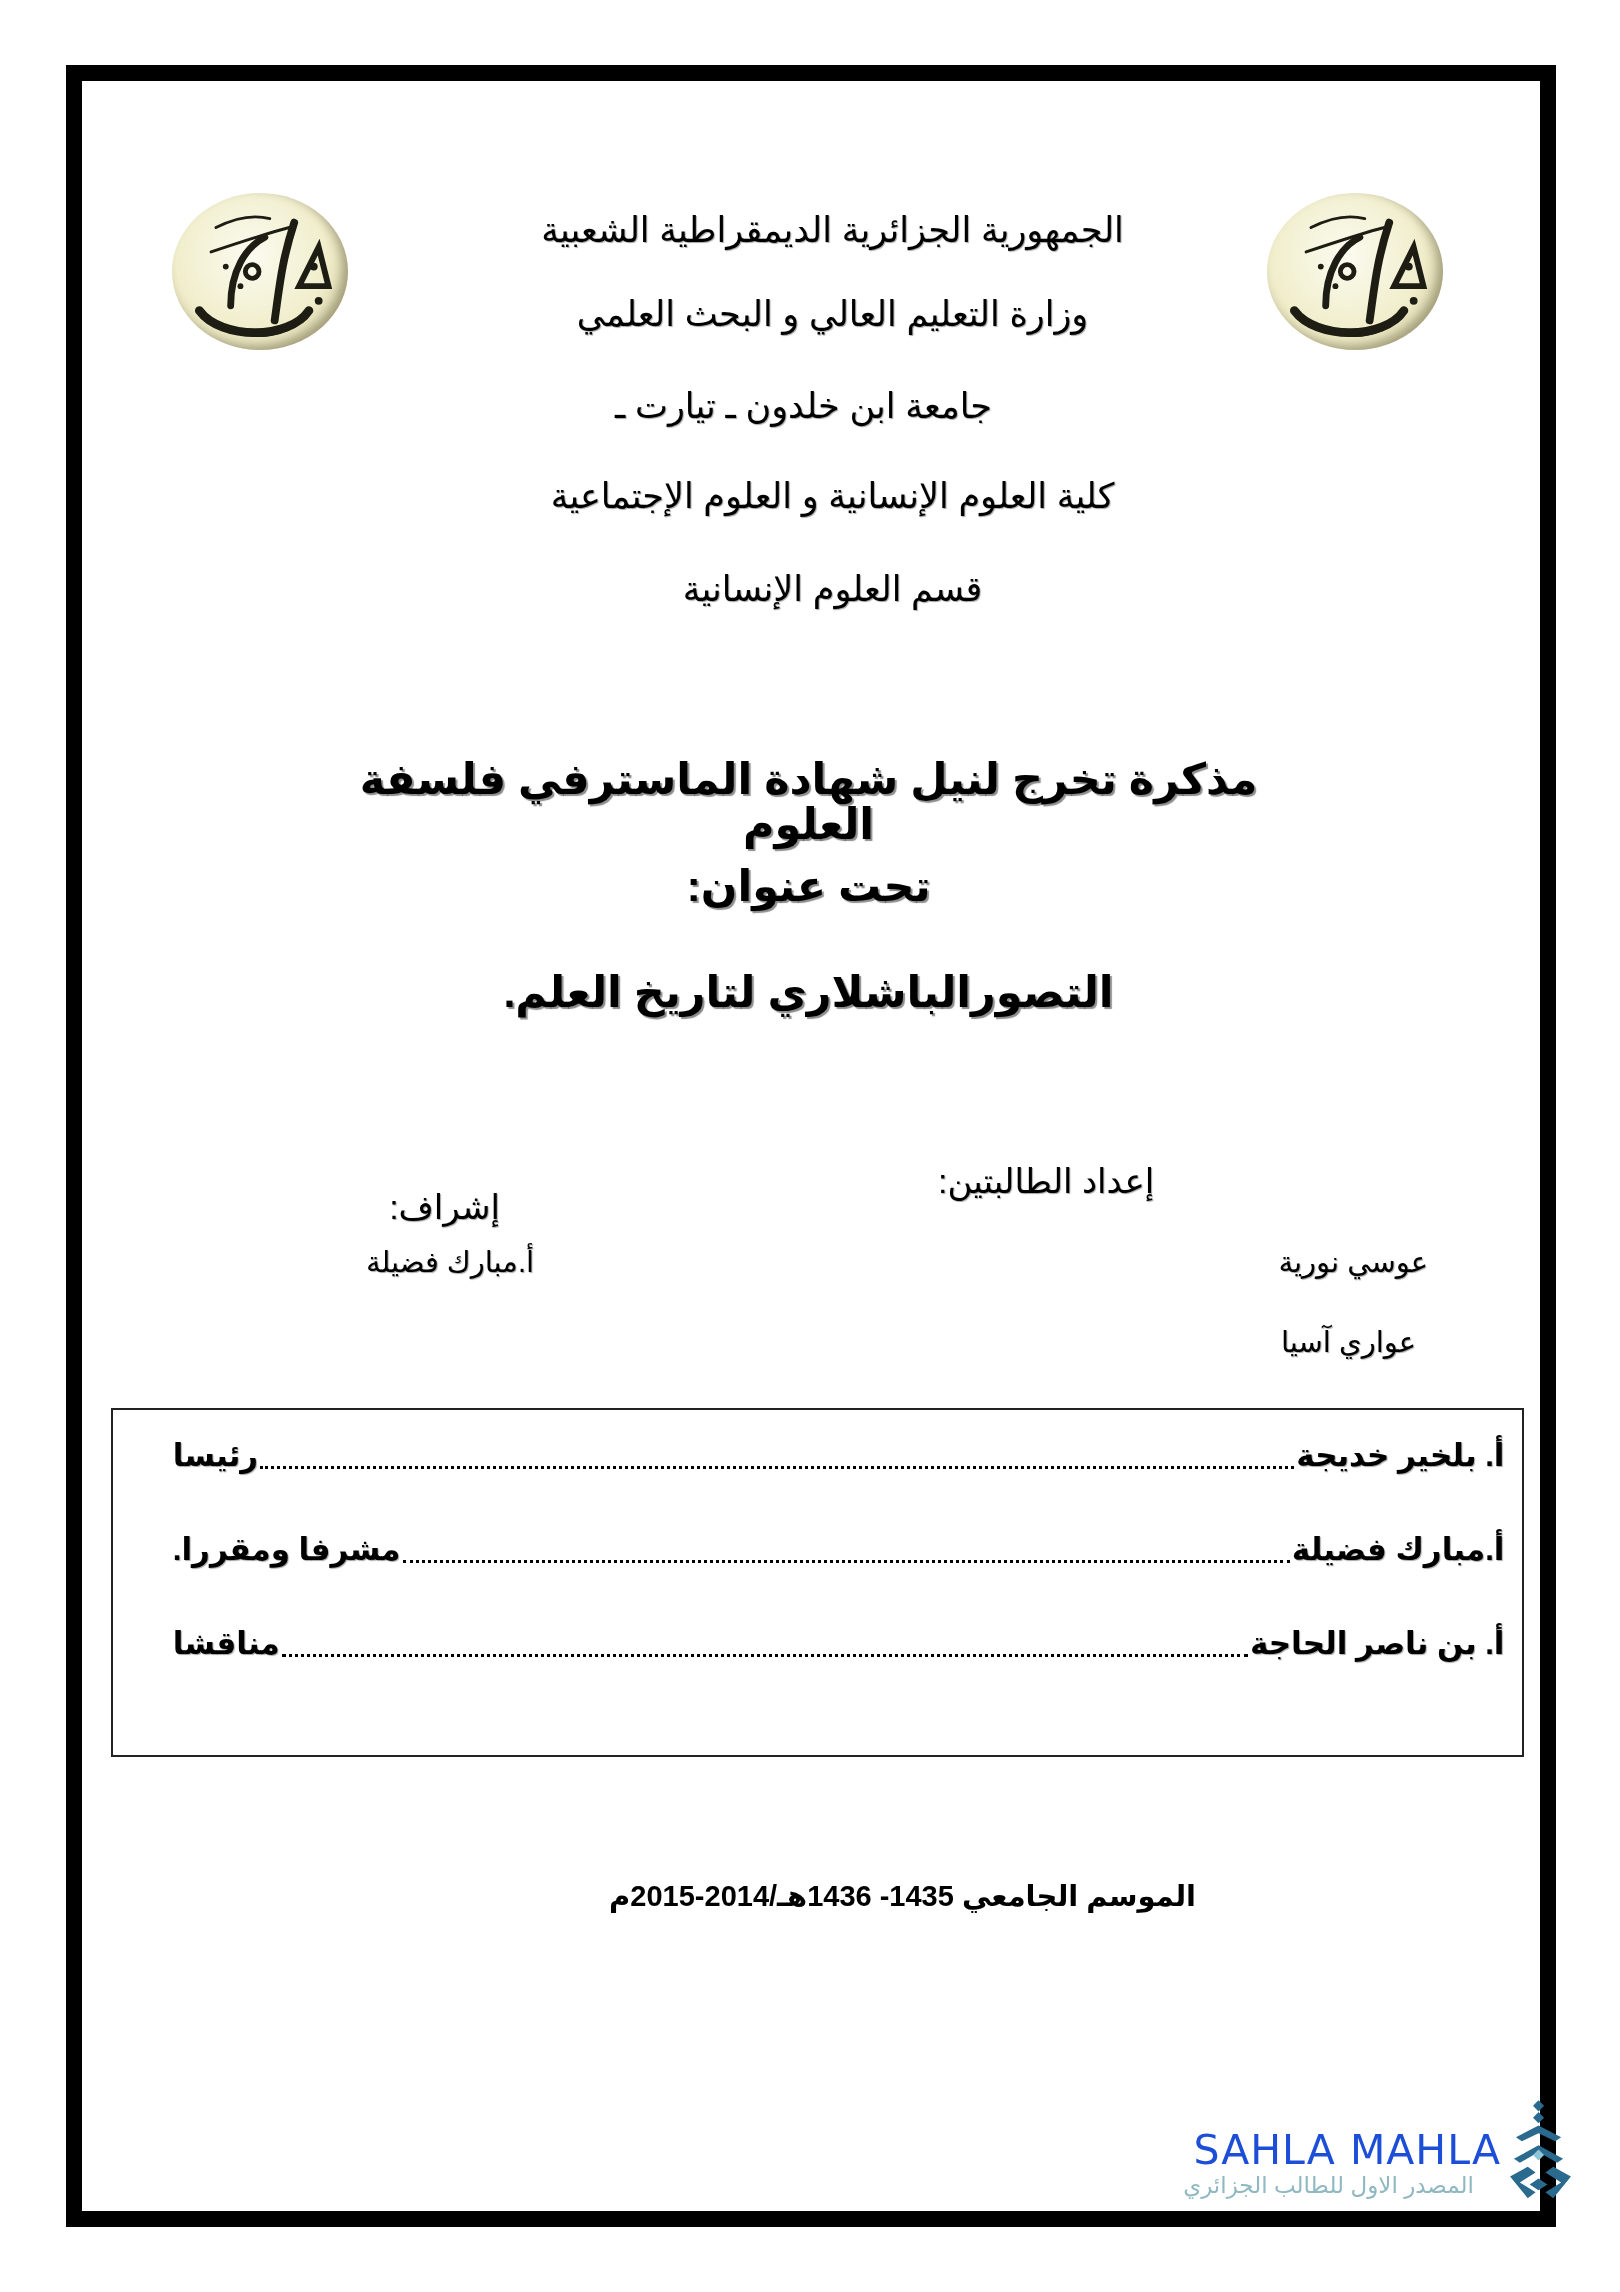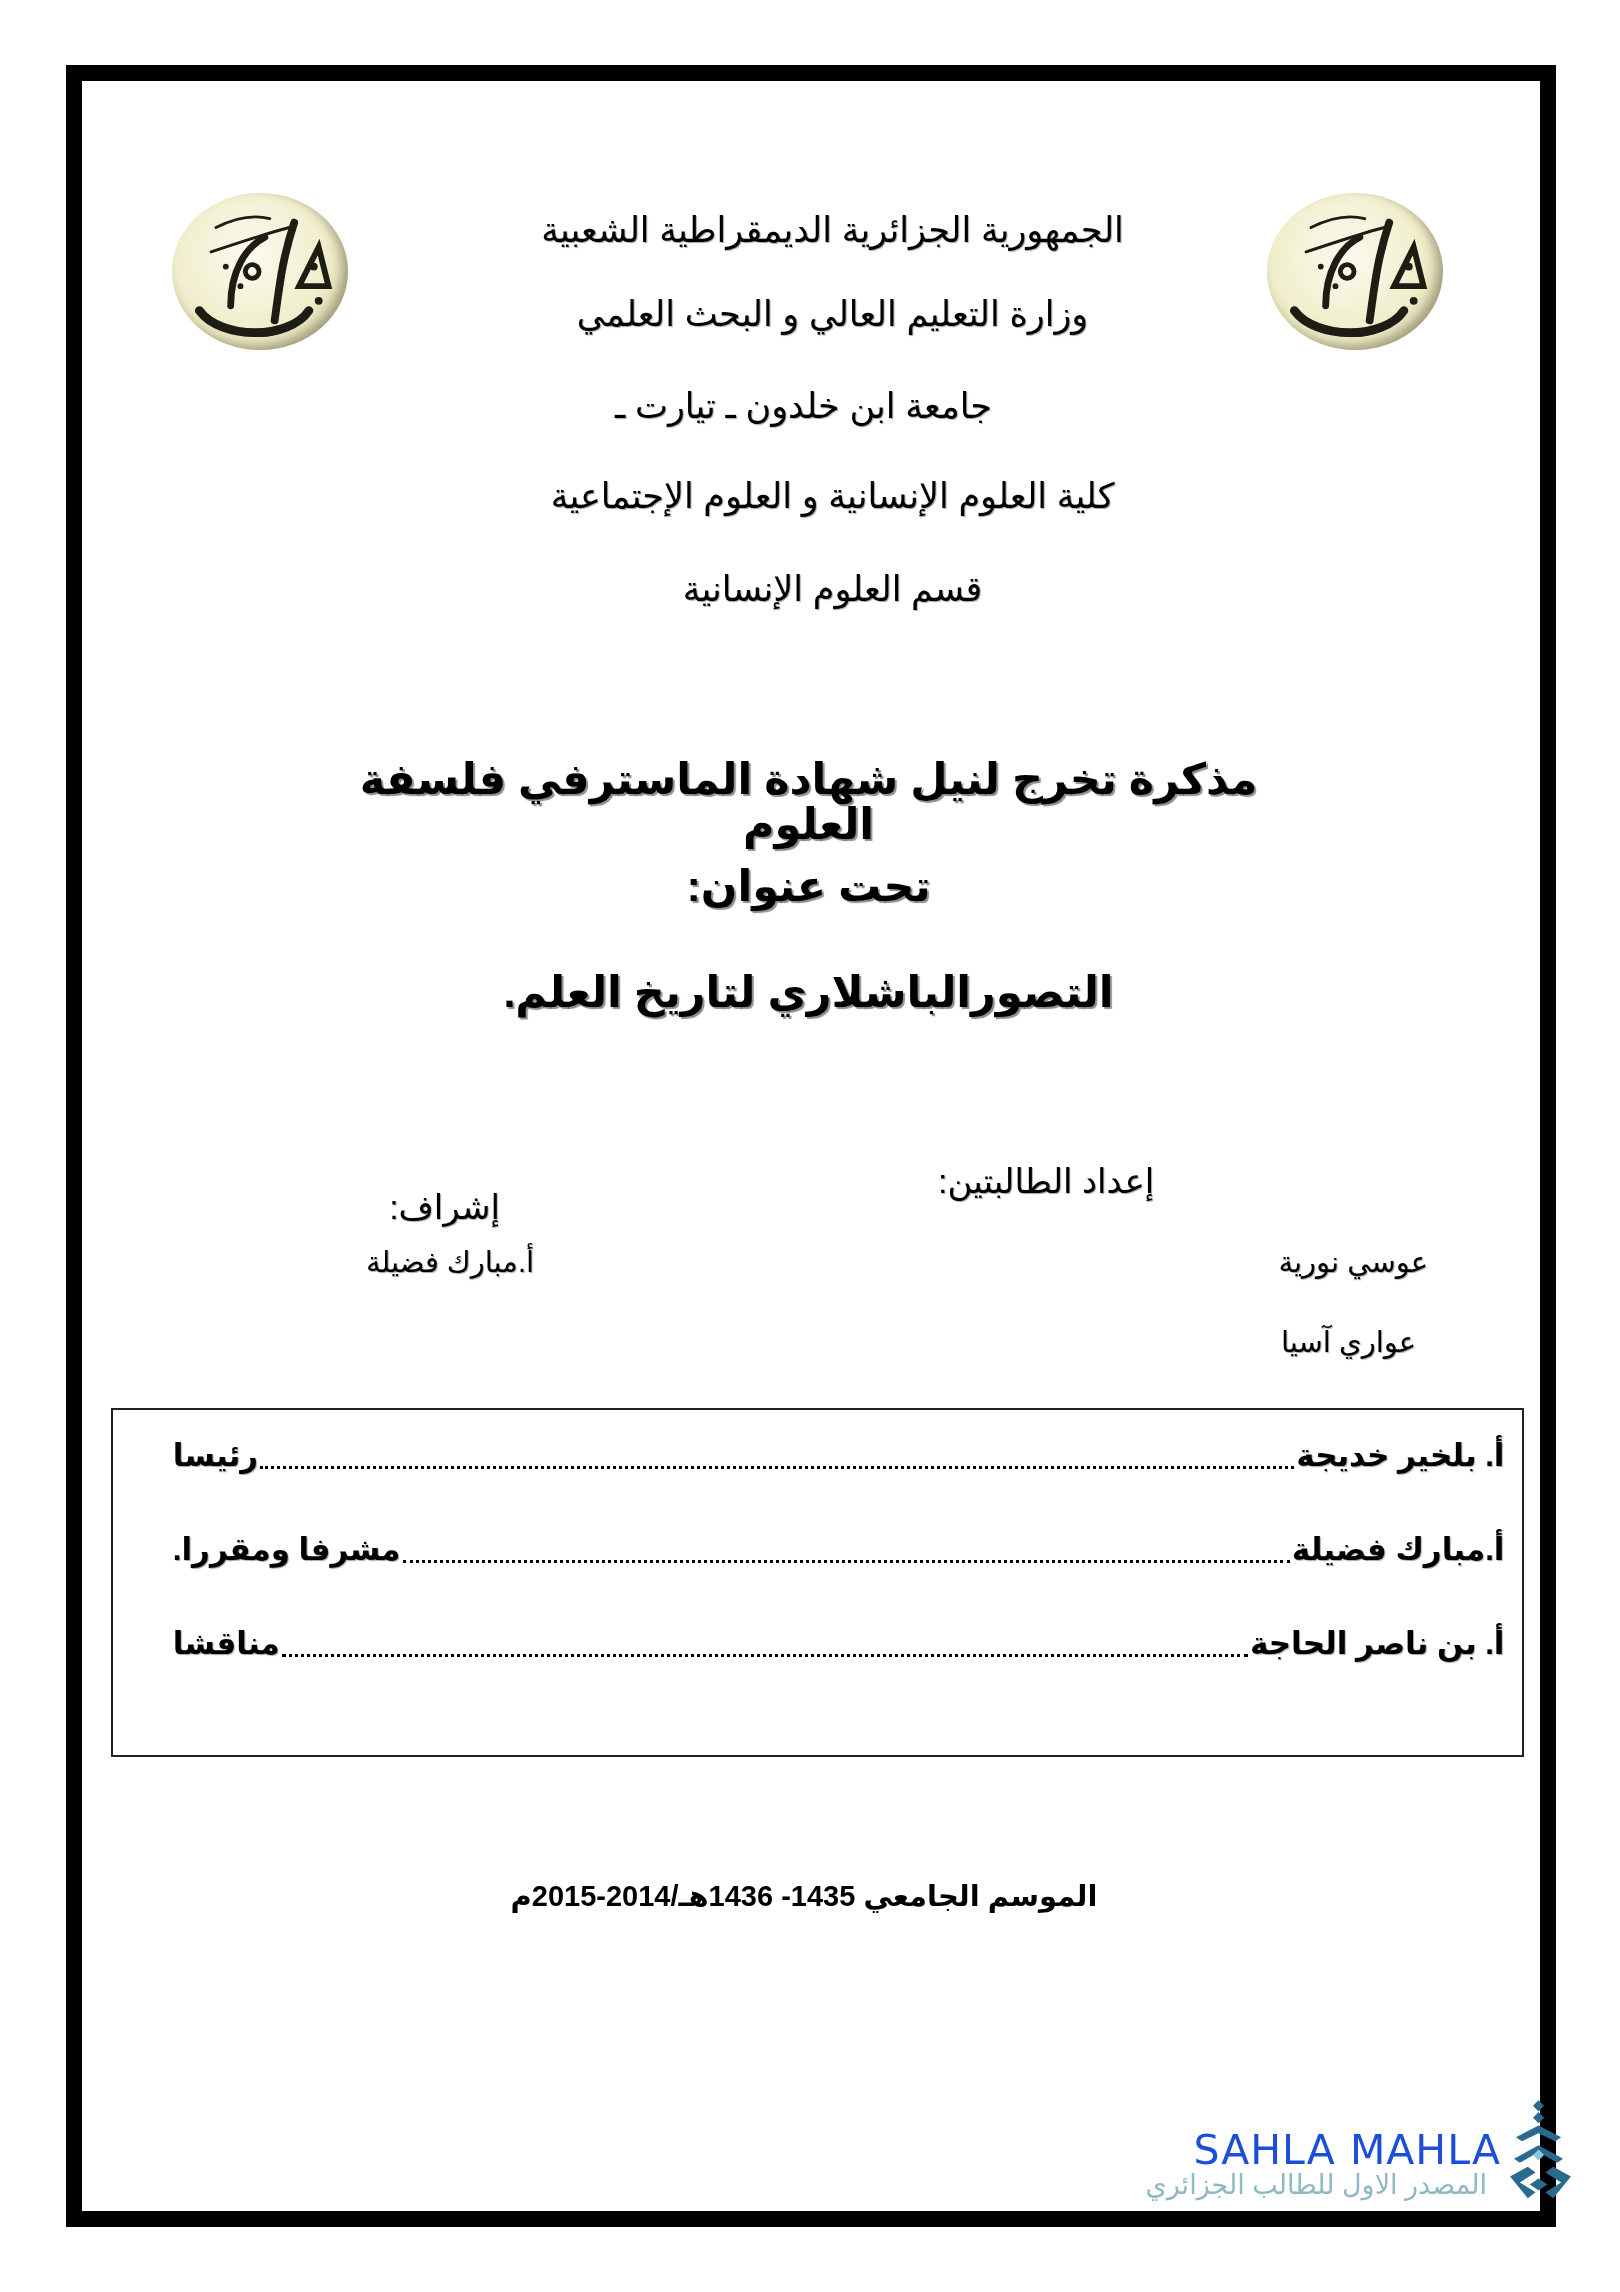--- a/index.html
+++ b/index.html
@@ -97,21 +97,21 @@
       margin: 0 2px 7.8px 2px;
       height: 0;
     }
     .jury-row .role { flex: 0 0 auto; margin-left: 48px; }
 
     .year {
       position: absolute;
       left: 412px;
       top: 1877px;
       width: 784px;
-      text-align: center;
+      text-align: right;
       font-weight: bold;
       font-size: 29px;
       line-height: 39px;
     }
 
     
     .wm {
       position: absolute;
       left: 1127px;
       top: 2125px;
@@ -123,23 +123,23 @@
       right: 47px;
       top: 3.9px;
       font-size: 41px;
       line-height: 43px;
       letter-spacing: 1px;
       color: #1d4ed8;
       font-family: "DejaVu Sans", sans-serif;
     }
     .wm-ar {
       position: absolute;
-      right: 61px;
+      right: 74px;
       top: 47px;
-      font-size: 27px;
+      font-size: 23px;
       line-height: 27.4px;
       color: #8fb8c0;
     }
     .wm-icon {
       position: absolute;
       right: -27.4px;
       top: -27.4px;
       width: 69px;
       height: 108px;
     }

